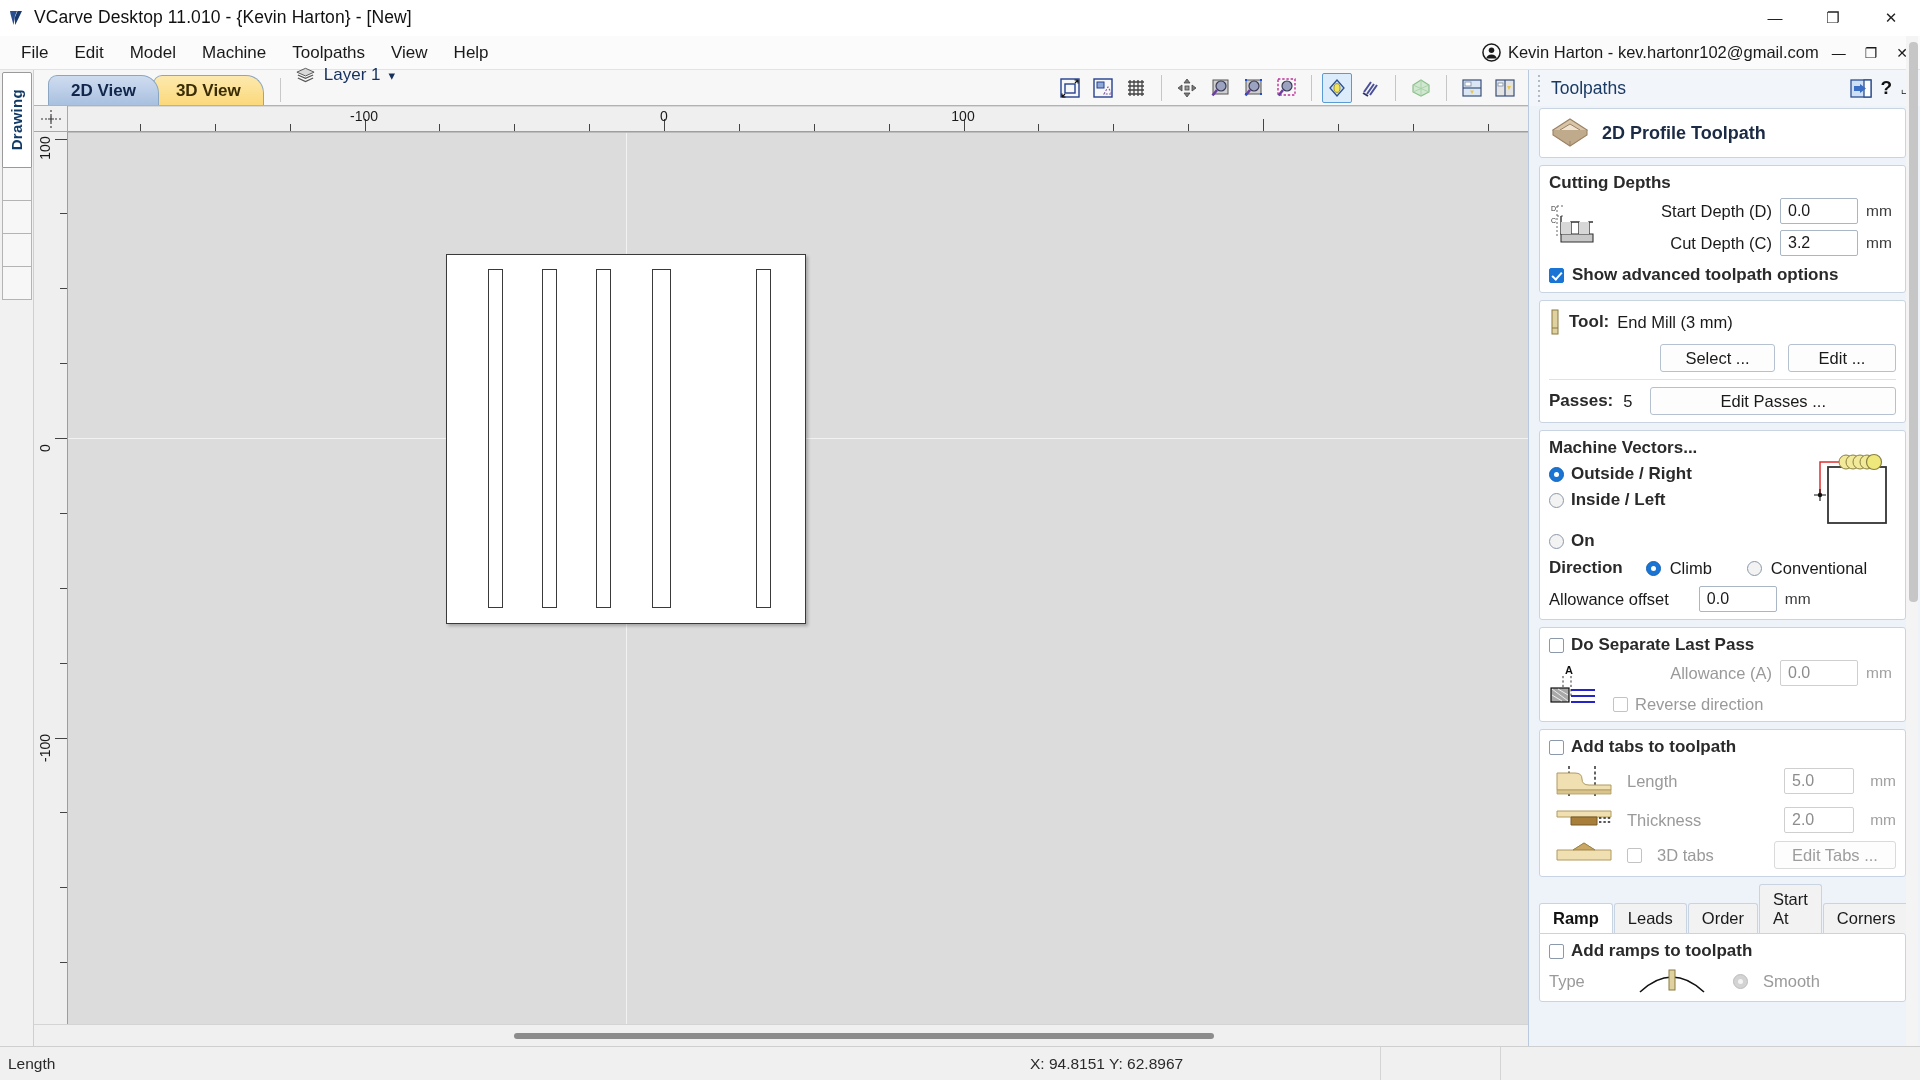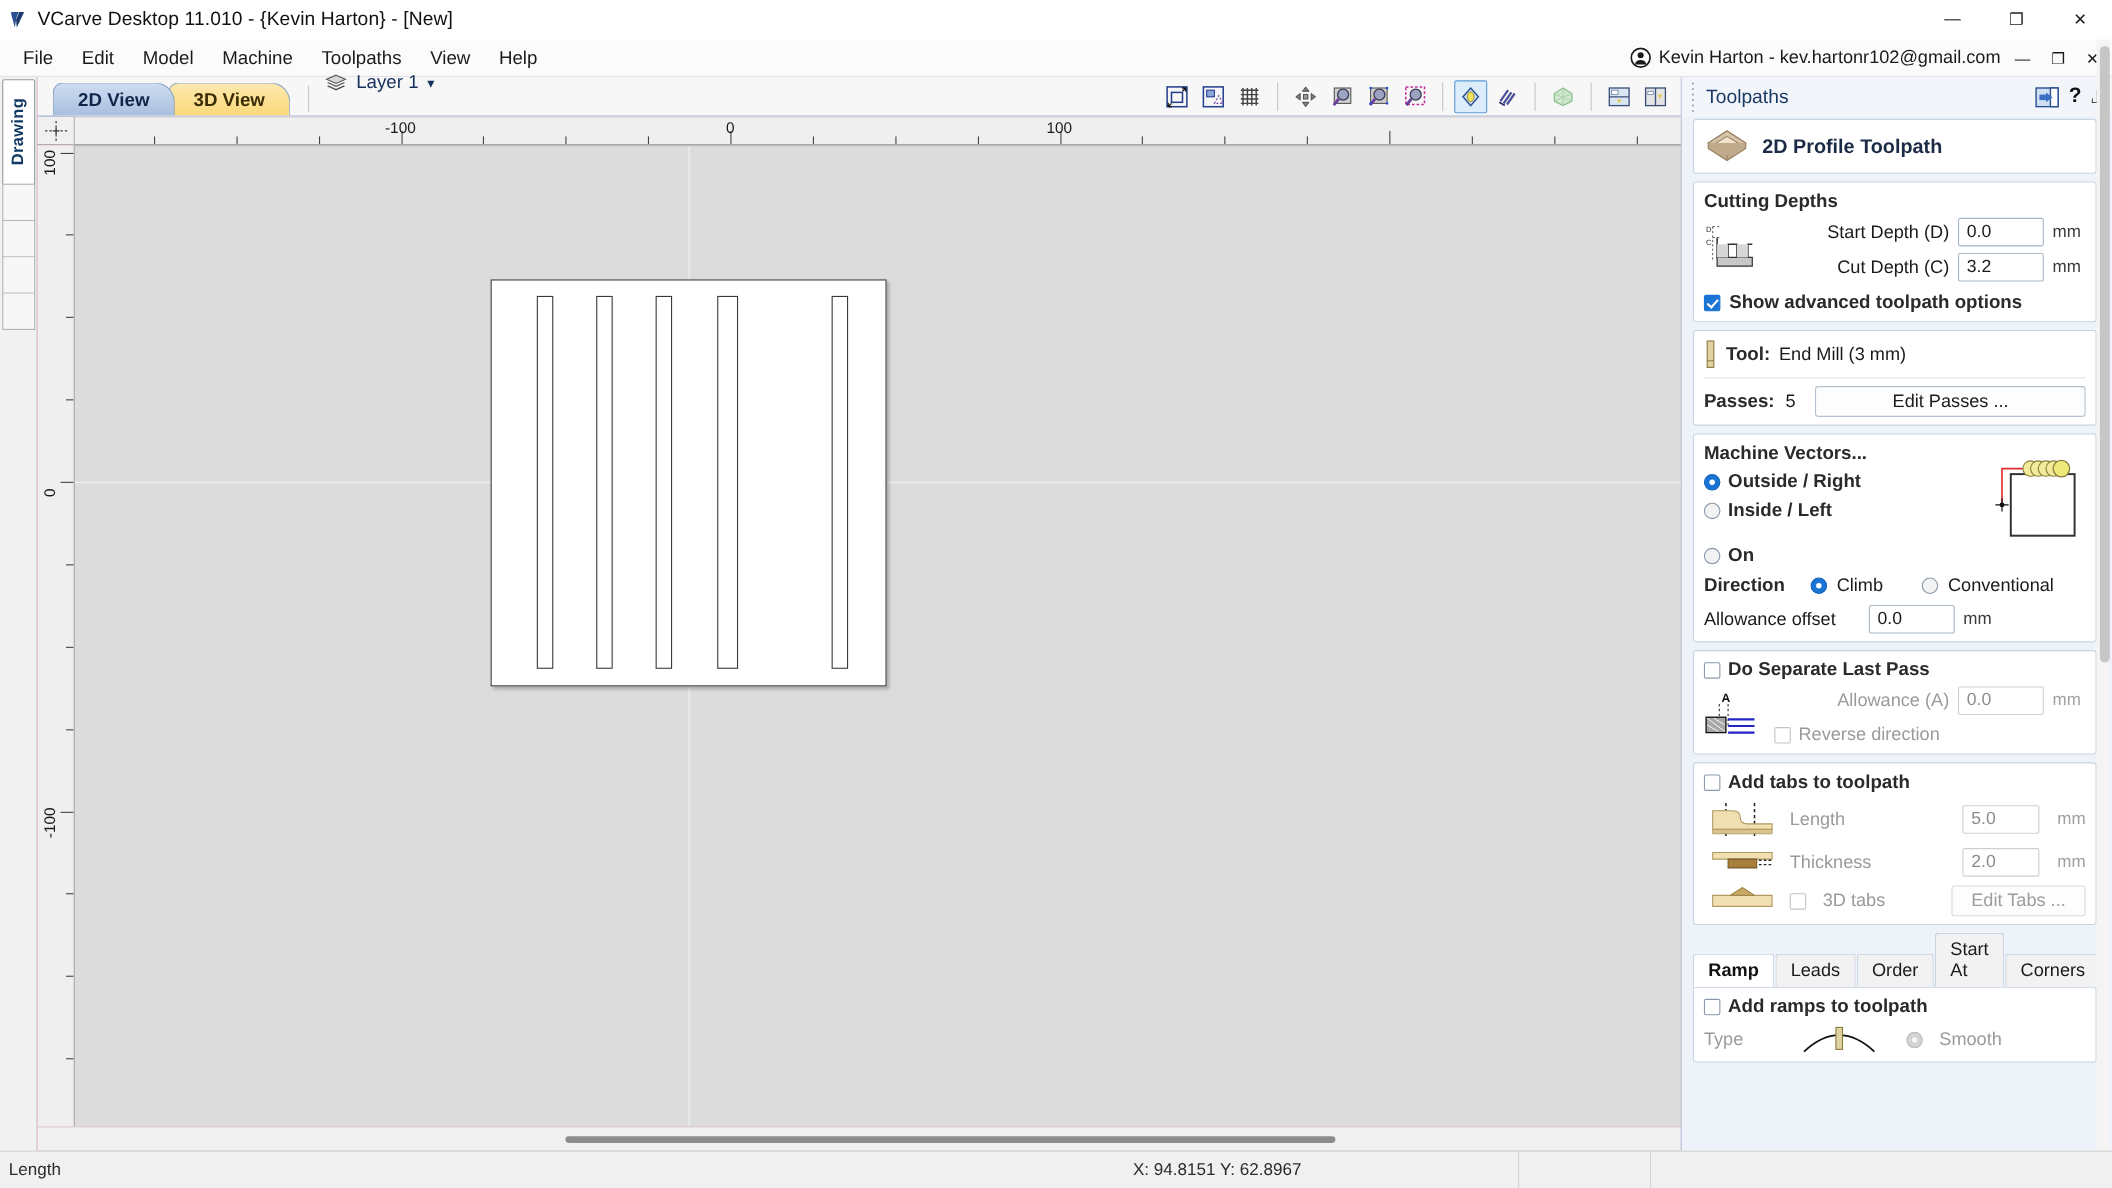--- a/index.html
+++ b/index.html
@@ -567,20 +567,24 @@
       <div class="group">
         <div class="row">
           <span style="display:flex;">
             <svg width="12" height="28" viewBox="0 0 12 28">
               <rect x="3" y="2" width="6" height="24" fill="#e0d2a0" stroke="#8a7a40" stroke-width="1"></rect>
               <path d="M3 20 H9" stroke="#8a7a40" stroke-width="1"></path>
             </svg>
           </span>
           <span class="group-title">Tool:</span>
           <span class="lbl">End Mill (3 mm)</span>
+        </div>
+        <div class="row" style="margin-top:8px;justify-content:flex-end;gap:13px;">
+          <span class="btn" style="width:115px;">Select ...</span>
+          <span class="btn" style="width:108px;">Edit ...</span>
         </div>
         <div class="sep-line"></div>
         <div class="row" style="gap:10px;">
           <span class="group-title">Passes:</span>
           <span class="lbl">5</span>
           <span class="btn" style="flex:1;margin-left:8px;">Edit Passes ...</span>
         </div>
       </div>
 
       <div class="group">

